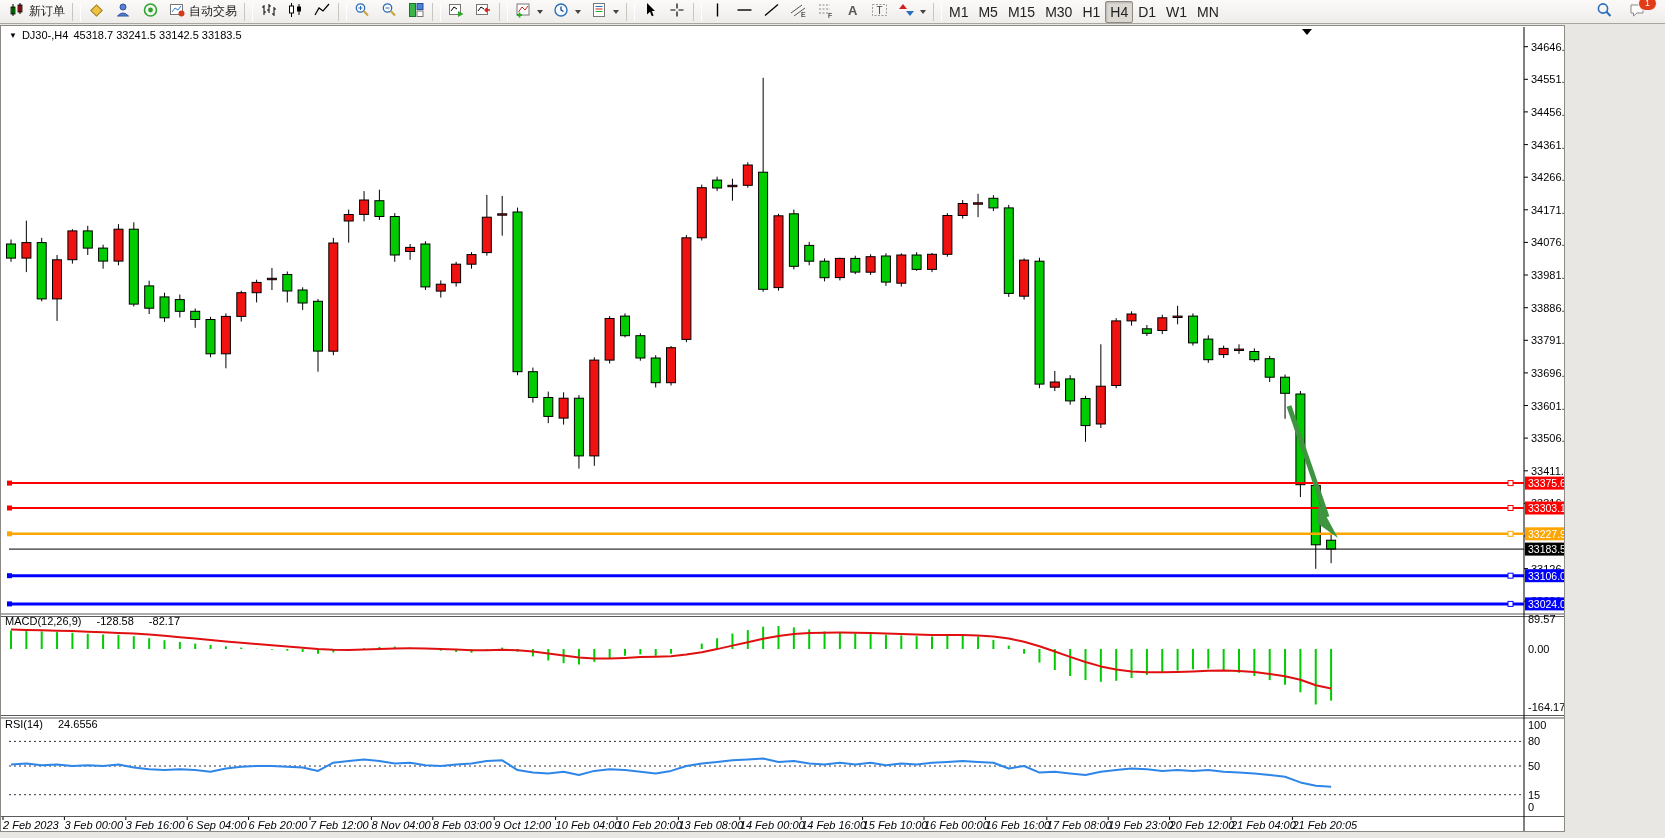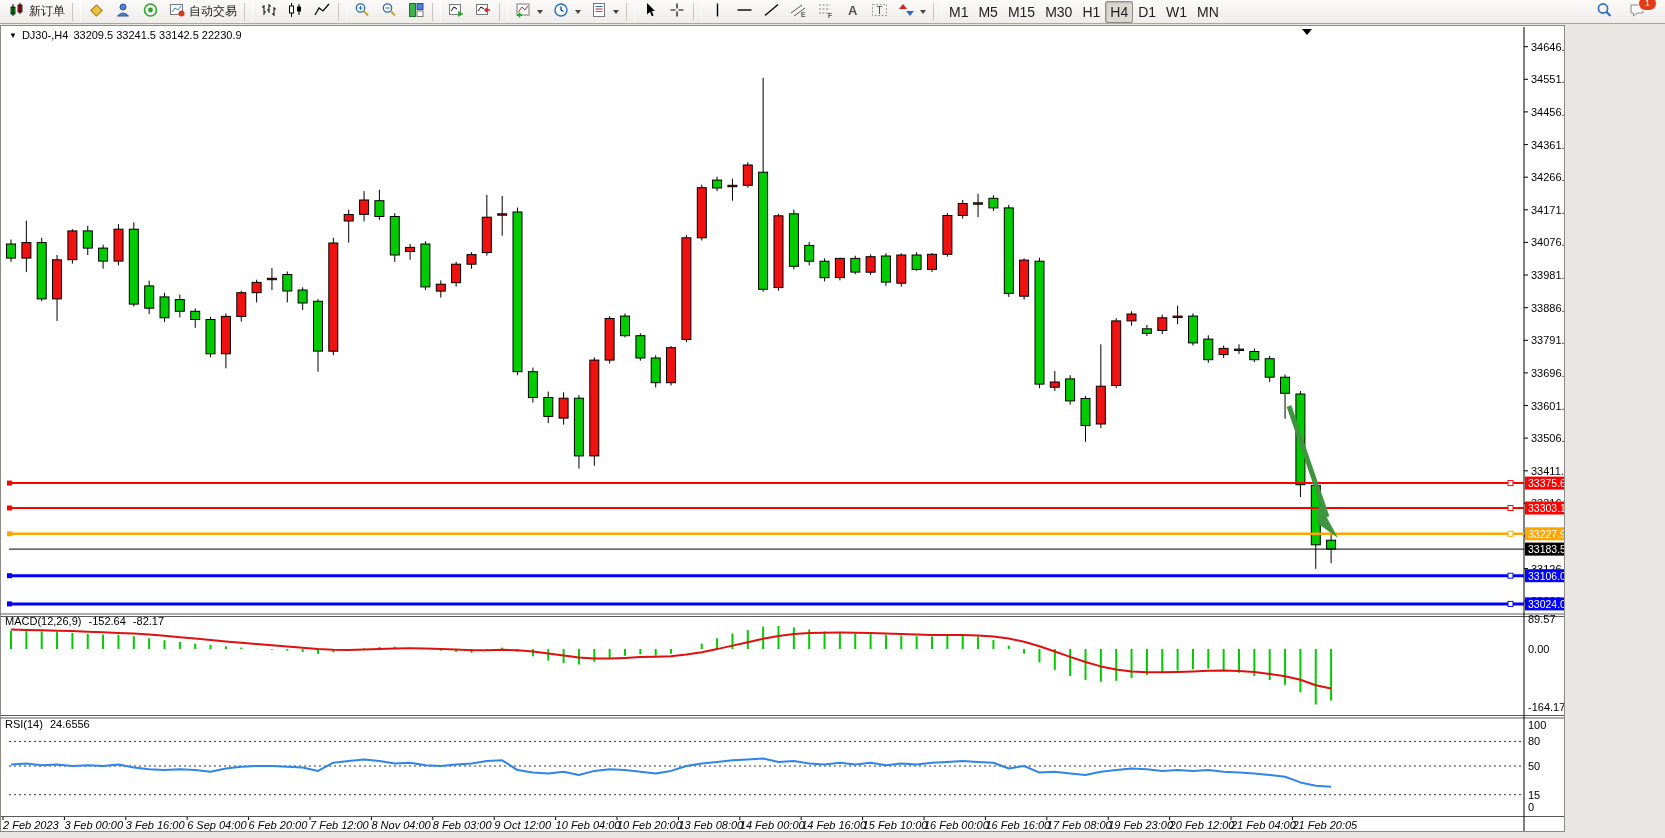--- a/index.html
+++ b/index.html
@@ -19,21 +19,21 @@
   .chat-wrap{position:relative;}
   .badge{position:absolute;right:-7px;top:-6px;min-width:13px;height:13px;border-radius:8px;background:#e23b17;
          color:#fff;font-size:9px;line-height:13px;text-align:center;padding:0 2px;border:1px solid #fff;}
   
   #chart-window{position:absolute;left:0;top:25px;width:1565px;height:807px;background:#ffffff;border:1px solid #8d8a85;box-sizing:border-box;}
   #chart-svg{position:absolute;left:0;top:0;}
   #chart-title{position:absolute;left:8px;top:3px;font-size:11px;color:#000;display:flex;align-items:center;gap:5px;}
   #chart-title .tri{font-size:8px;}
   #macd-label{position:absolute;left:4px;top:589px;font-size:11px;color:#000;}
   #rsi-label{position:absolute;left:4px;top:692px;font-size:11px;color:#000;}
-  .ind-lab span{margin-right:4px;text-align:right;}
+  .ind-lab span{margin-right:12px;text-align:right;}
   #time-axis{position:absolute;left:0;top:792px;width:1520px;height:15px;font-size:11px;color:#000;font-style:italic;}
   #time-axis span{position:absolute;top:1px;white-space:nowrap;}
 </style>
 </head>
 <body>
 
 <div id="stage">
 
   <div id="toolbar">
       <span class="tb-group">
@@ -665,26 +665,26 @@
         <line x1="1045.8" y1="791.0" x2="1045.8" y2="794.0" stroke="#000"></line>
         <line x1="1107.2" y1="791.0" x2="1107.2" y2="794.0" stroke="#000"></line>
         <line x1="1168.6" y1="791.0" x2="1168.6" y2="794.0" stroke="#000"></line>
         <line x1="1230.0" y1="791.0" x2="1230.0" y2="794.0" stroke="#000"></line>
         <line x1="1291.4" y1="791.0" x2="1291.4" y2="794.0" stroke="#000"></line>
       </svg>
 
     <div id="chart-title">
       <span class="tri">▼</span>
       <span>DJ30-,H4</span>
-      <span>33209.5 33241.5 33142.5 22230.9</span>
+      <span>45318.7 33241.5 33142.5 33183.5</span>
     </div>
 
     <div id="macd-label" class="ind-lab">
       <span>MACD(12,26,9)</span>
-      <span>-152.64</span>
+      <span>-128.58</span>
       <span>-82.17</span>
     </div>
 
     <div id="rsi-label" class="ind-lab">
       <span>RSI(14)</span>
       <span>24.6556</span>
     </div>
 
     <div id="time-axis">
         <span style="left:2.0px">2 Feb 2023</span>

